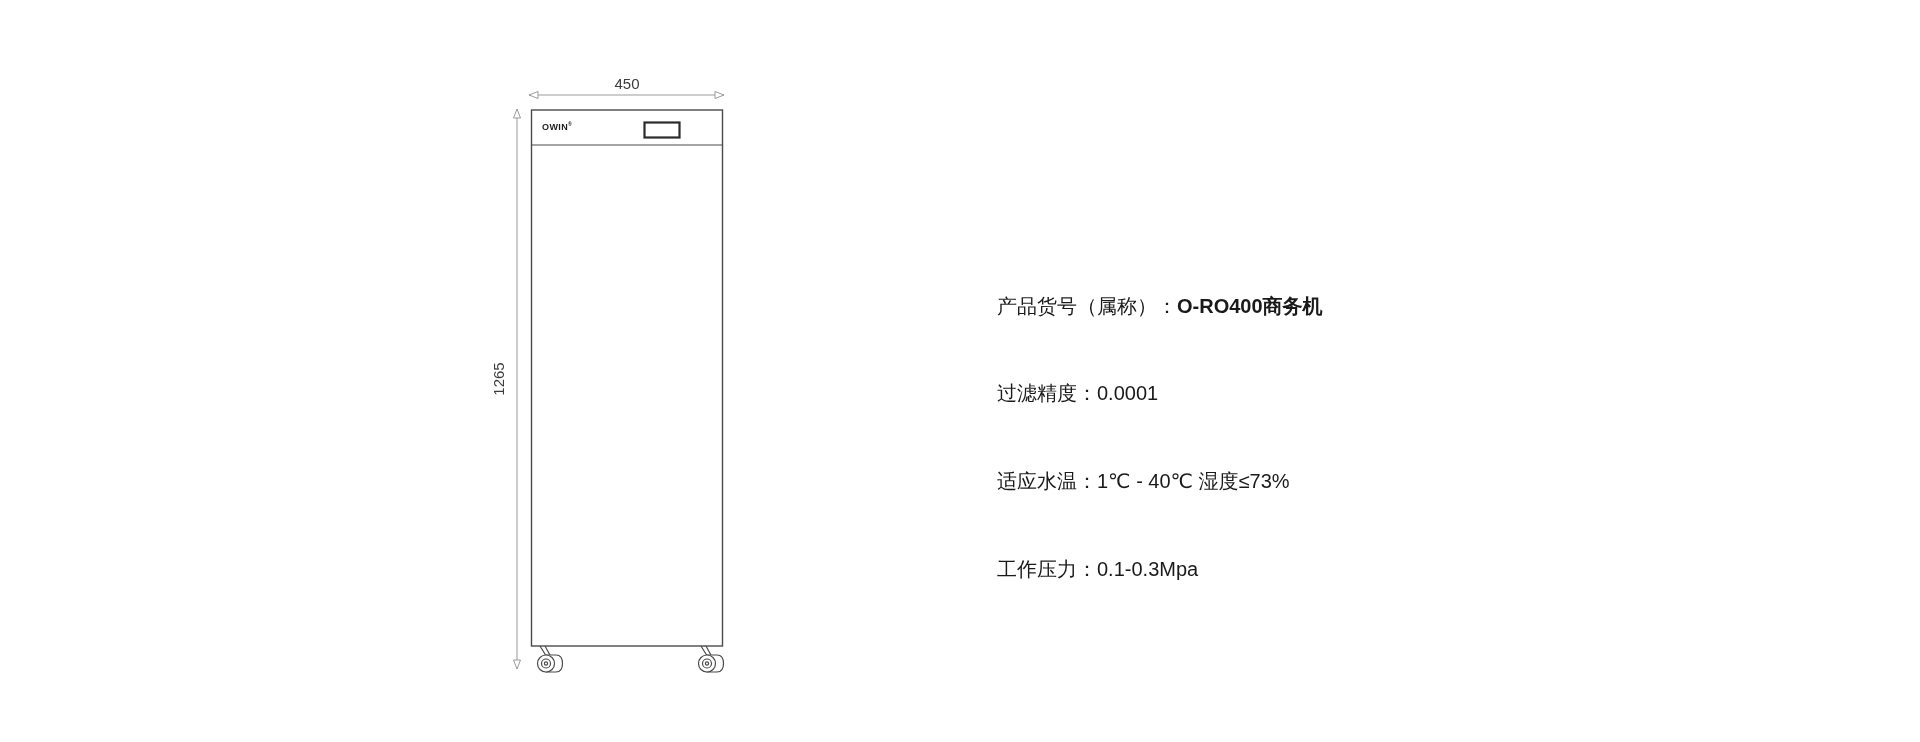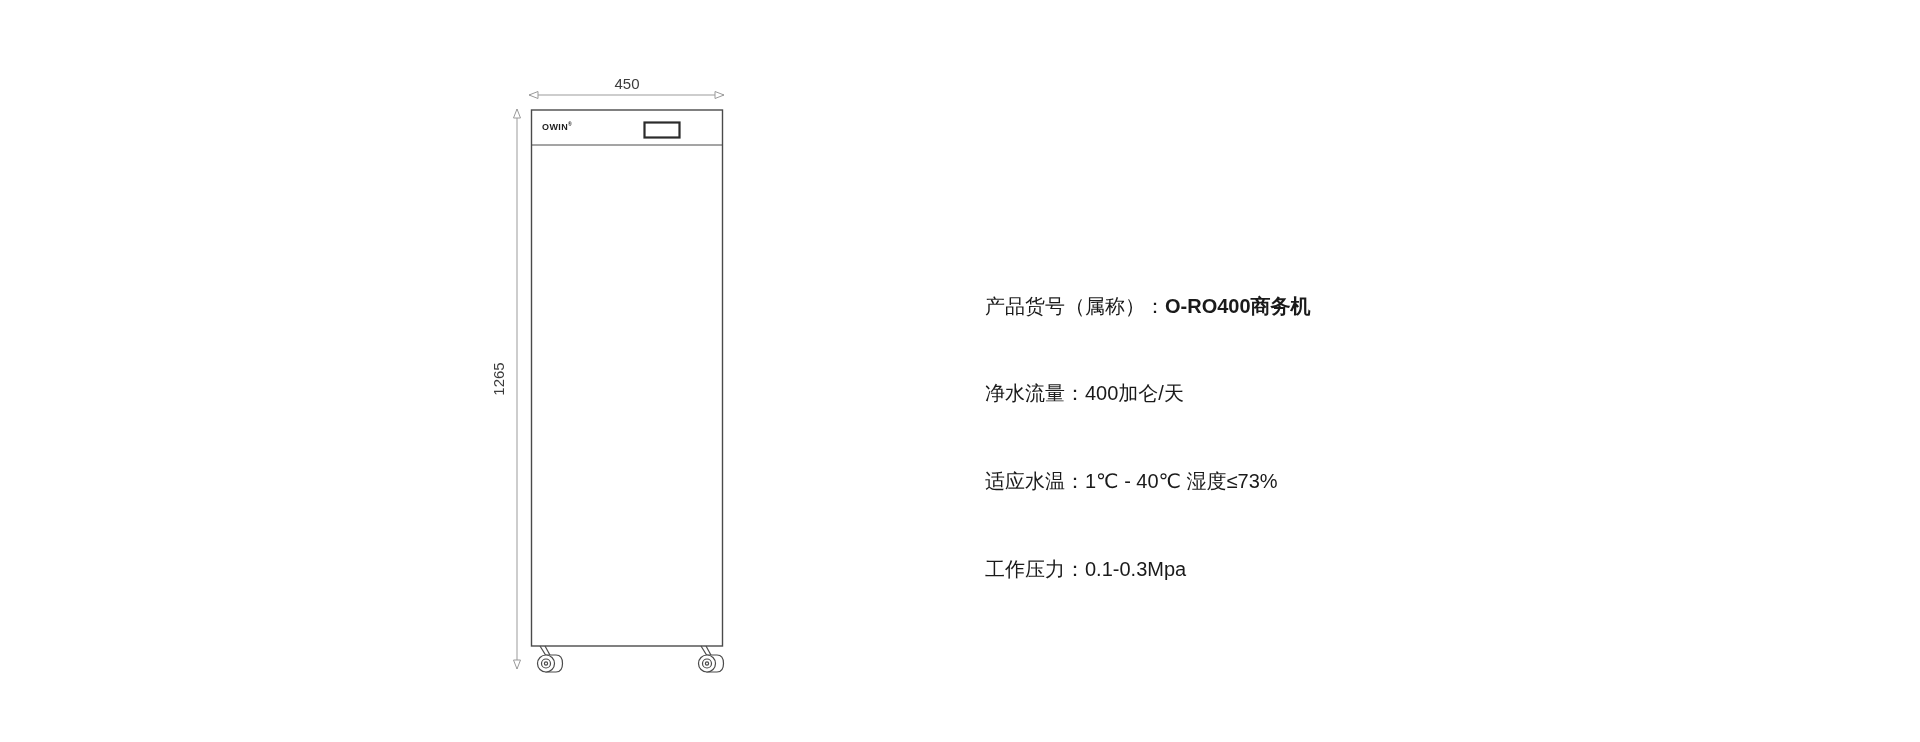--- a/index.html
+++ b/index.html
@@ -36,21 +36,21 @@
   .brand-mark{font-size:5px;font-weight:700;}
   .caster{stroke:var(--outline-color);fill:#ffffff;stroke-width:1.2;}
   .caster-line{stroke:var(--outline-color);stroke-width:1.2;fill:none;}
 
   .spec-block{
     position:absolute;left:985px;top:221px;width:820px;
     color:var(--spec-text-color);
     font-size:20px;line-height:29.3px;
     white-space:pre;
   }
-  .spec-line{height:29.3px;}
+  .spec-line{height:29.3px;margin-left:12px;}
   .spec-bold{font-weight:700;}
 </style>
 </head>
 <body>
 
 <div class="stage">
 
   <svg class="drawing" width="1920" height="742" viewBox="0 0 1920 742">
 
     <g>
@@ -88,21 +88,21 @@
       <line class="caster-line" x1="10" y1="1" x2="16" y2="12"></line>
       <path class="caster" d="M11,10 H21 C25.5,10 27.5,13.5 27.5,18.5 C27.5,23.5 25.5,27 21,27 H11 Z"></path>
       <circle class="caster" cx="11" cy="18.5" r="8.5"></circle>
       <circle class="caster" cx="11" cy="18.5" r="4.5"></circle>
       <circle class="caster" cx="11" cy="18.5" r="1.6"></circle>
     </g>
   </svg>
 
   <div class="spec-block">
     <div class="spec-line"><span>产品货号（属称）：</span><span class="spec-bold">O-RO400商务机</span></div>
-    <div class="spec-line">净水流量：400加仑/天</div>
+    <div class="spec-line">过滤精度：0.0001</div>
     <div class="spec-line">适应水温：1℃ - 40℃ 湿度≤73%</div>
     <div class="spec-line">工作压力：0.1-0.3Mpa</div>
     
     
     
     
   </div>
 
 </div>
 

